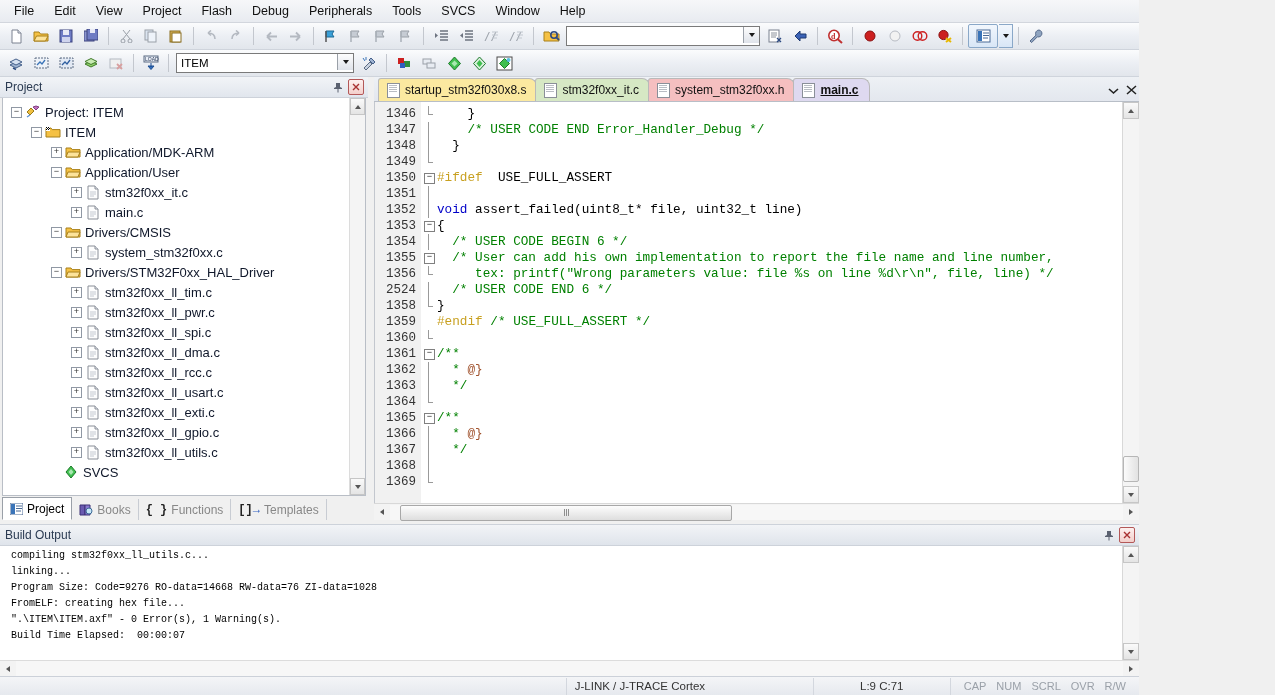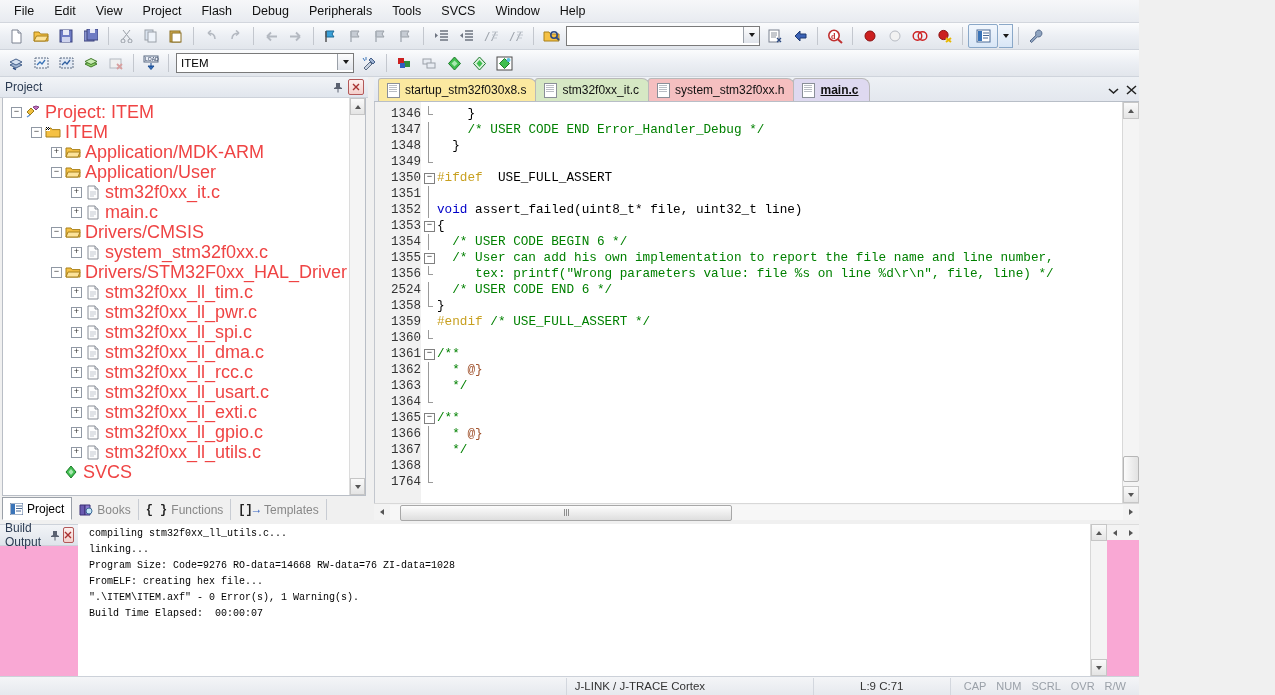--- a/index.html
+++ b/index.html
@@ -87,21 +87,21 @@
   .trow{height:20px;display:flex;align-items:center;white-space:nowrap;cursor:default;}
   .tind{display:inline-block;}
   .tbox{
     width:9px;height:9px;border:1px solid #9098a4;background:#fff;
     display:inline-flex;align-items:center;justify-content:center;
     font-size:9px;line-height:7px;color:#333;margin-right:3px;flex:0 0 9px;
     font-family:"Liberation Mono",monospace;
   }
   .tspace{width:9px;margin-right:3px;flex:0 0 9px;}
   .ticon{width:16px;height:16px;margin-right:4px;flex:0 0 16px;display:flex;align-items:center;justify-content:center;}
-  .tlabel{font-size:18px;color:#ef4444;}
+  .tlabel{font-size:13px;color:#0f172a;}
   .tree-sb{
     width:15px;flex:0 0 15px;background:#f2f2f2;border-left:1px solid #dcdcdc;
     display:flex;flex-direction:column;
   }
   .sb-arrow{
     height:15px;flex:0 0 15px;background:linear-gradient(to bottom,#fafafa,#e4e4e4);
     border:1px solid #c6c6c6;display:flex;align-items:center;justify-content:center;
   }
   .sb-track{flex:1;background:#f4f4f4;}
   .tri-up{width:0;height:0;border-left:3px solid transparent;border-right:3px solid transparent;border-bottom:4px solid #555;}
@@ -145,21 +145,21 @@
   .etab.active .lbl{text-decoration:underline;}
   .tabstrip .tright{position:absolute;right:2px;bottom:3px;display:flex;align-items:center;gap:7px;}
 
   .code-area{flex:1 1 auto;display:flex;min-height:0;background:#fff;border-left:1px solid #c3c7ce;}
   .code-scroll{flex:1 1 auto;display:flex;min-width:0;overflow:hidden;position:relative;}
   .gutter{
     flex:0 0 46px;width:46px;background:#f1f1f1;text-align:right;
     font-family:"Liberation Mono","DejaVu Sans Mono",monospace;font-size:12.5px;color:#333;
     padding-top:4px;user-select:none;
   }
-  .gutter div{height:16px;line-height:16px;}
+  .gutter div{height:16px;line-height:16px;padding-right:5px;}
   .foldcol{
     flex:0 0 16px;width:16px;background:#fff;padding-top:4px;position:relative;
   }
   .foldcol div{height:16px;line-height:16px;position:relative;}
   .fbox{
     position:absolute;left:3px;top:3px;width:9px;height:9px;border:1px solid #808080;background:#fff;
     font-family:"Liberation Mono",monospace;font-size:9px;line-height:7px;text-align:center;color:#222;
   }
   .fline{position:absolute;left:7px;top:0;bottom:0;width:1px;background:#9a9a9a;}
   .fend{position:absolute;left:7px;top:0;height:8px;width:1px;background:#9a9a9a;}
@@ -189,21 +189,21 @@
   .hsb-thumb{
     position:absolute;left:10px;top:0;width:330px;height:14px;
     background:linear-gradient(to bottom,#fdfdfd,#dedede);border:1px solid #a8a8a8;border-radius:2px;
     display:flex;align-items:center;justify-content:center;gap:1px;
   }
   .grip{width:1px;height:7px;background:#8d8d8d;}
 
   
   .hsplit{height:4px;flex:0 0 4px;background:#f0f0f0;cursor:row-resize;}
   .build{
-    height:152px;flex:0 0 152px;display:flex;flex-direction:row;background:#f9a8d4;
+    height:152px;flex:0 0 152px;display:flex;flex-direction:column;background:#f9a8d4;
   }
   .build-head{
     height:20px;flex:0 0 20px;display:flex;align-items:center;
     background:linear-gradient(to bottom,#f2f4f7,#dfe4eb);
     border-top:1px solid #cdd2da;border-bottom:1px solid #cdd2da;
     padding-left:5px;font-size:12px;color:#2b3b52;
   }
   .build-body{
     flex:1 1 auto;background:#fff;display:flex;min-height:0;
   }
@@ -875,21 +875,21 @@
               <div>1359</div>
               <div>1360</div>
               <div>1361</div>
               <div>1362</div>
               <div>1363</div>
               <div>1364</div>
               <div>1365</div>
               <div>1366</div>
               <div>1367</div>
               <div>1368</div>
-              <div>1764</div>
+              <div>1369</div>
             </div>
           <div class="foldcol" id="foldcol">
               <div>
                 <span class="fend"></span>
               </div>
               <div>
                 <span class="fline"></span>
               </div>
               <div>
                 <span class="fline"></span>

